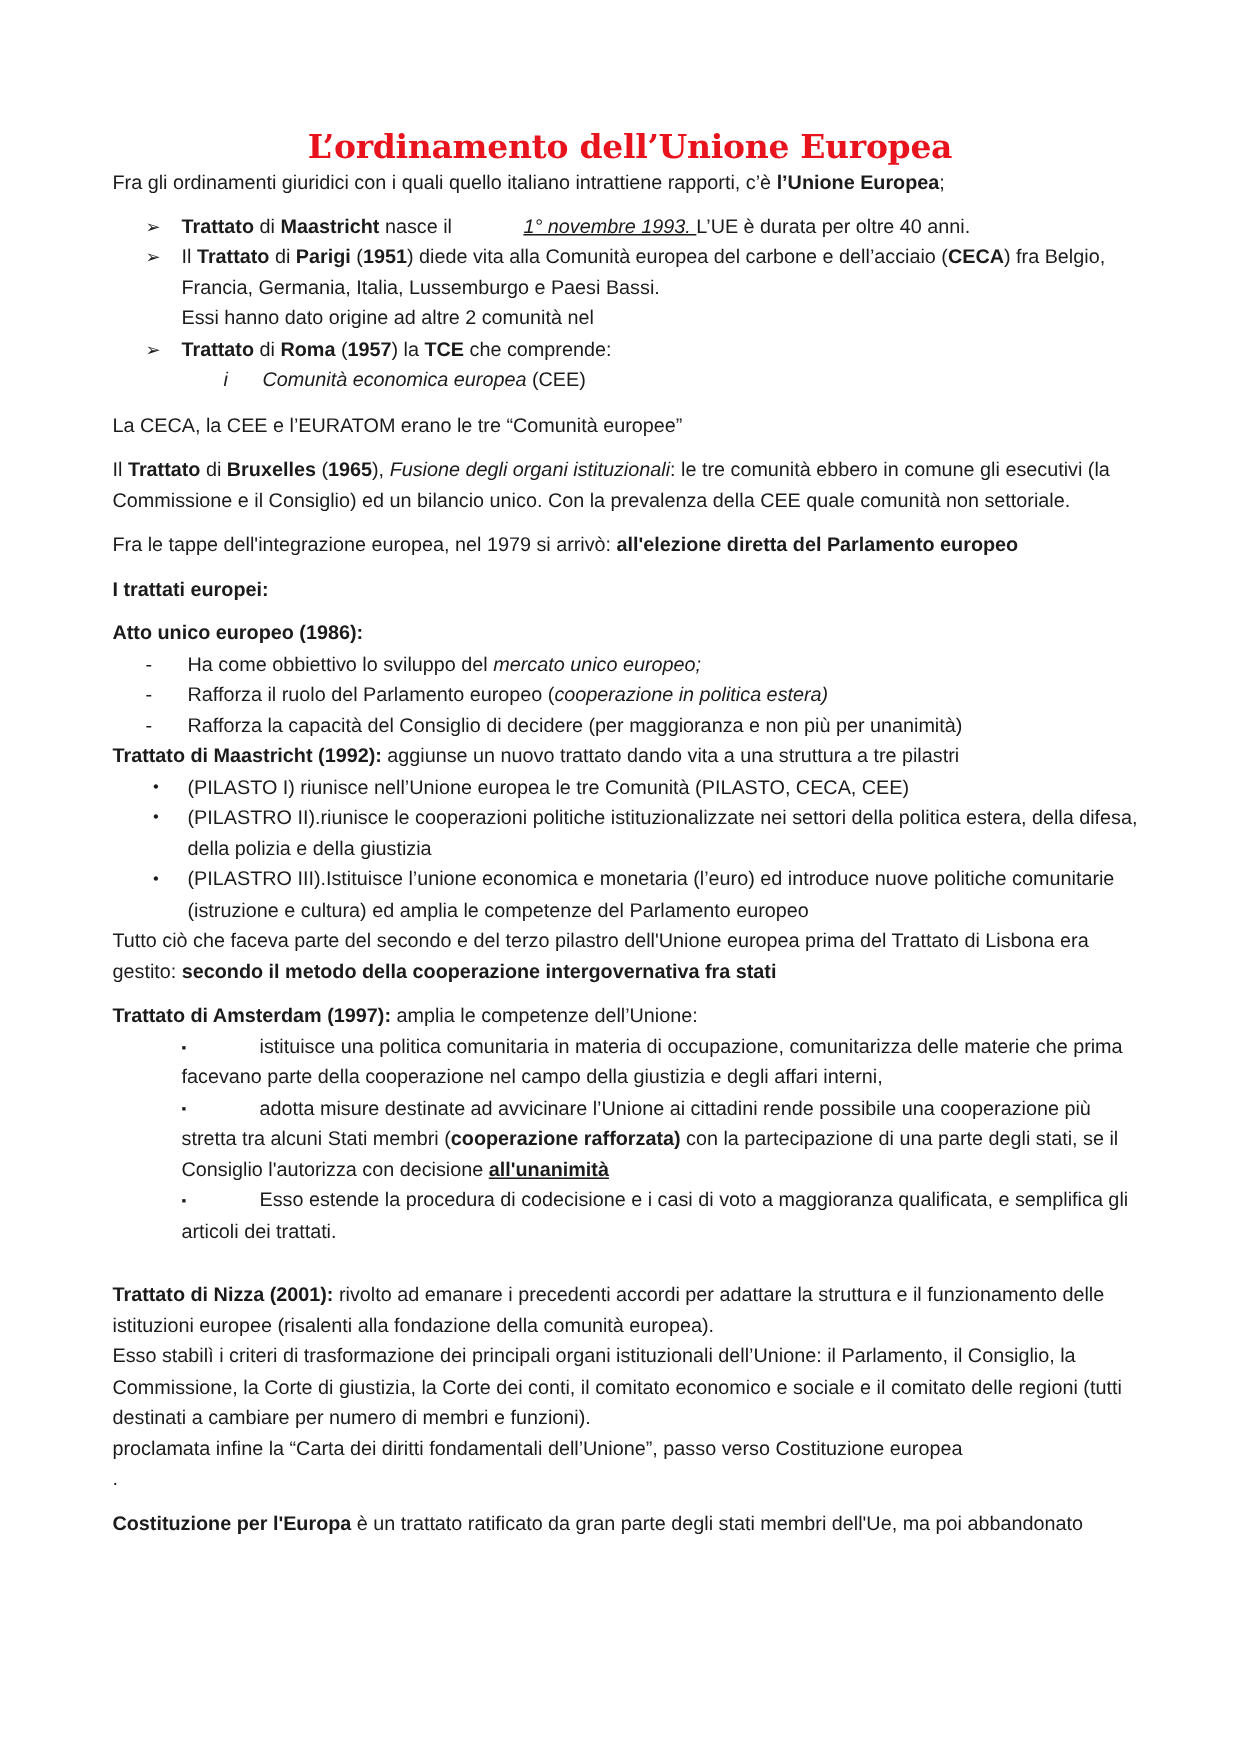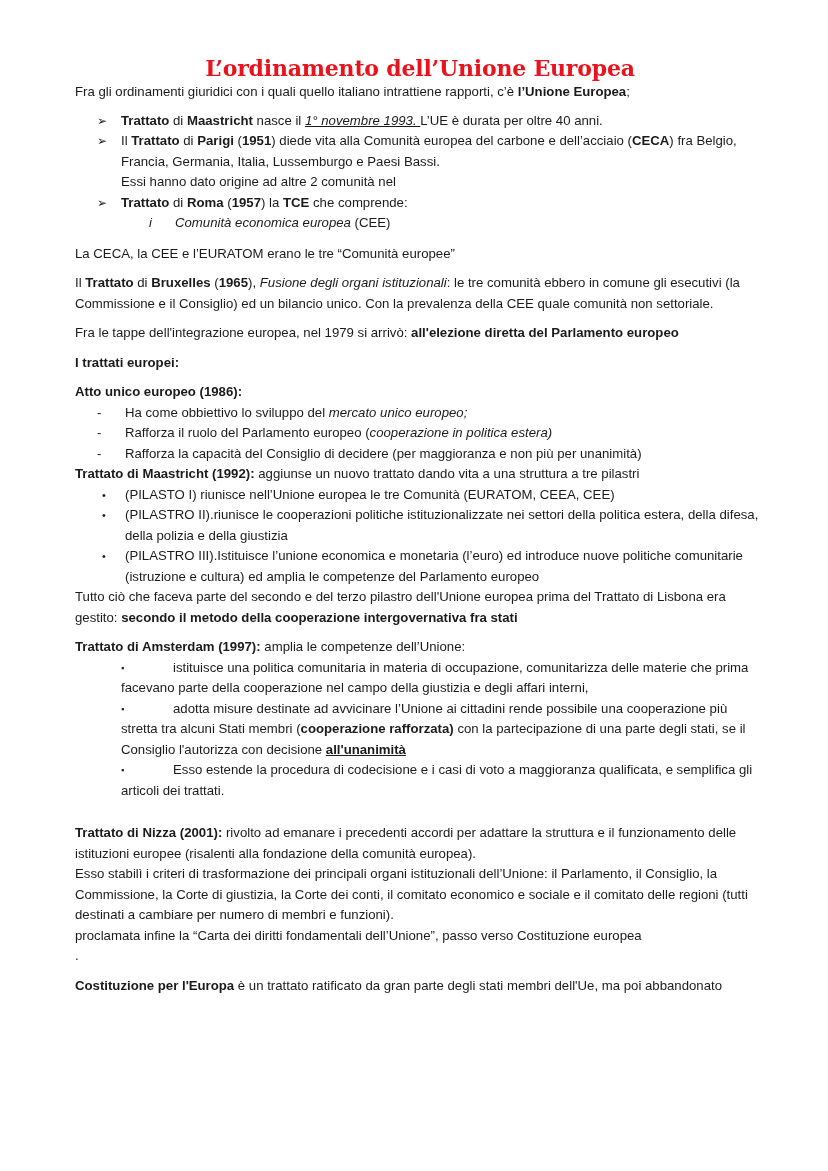--- a/index.html
+++ b/index.html
@@ -3,21 +3,21 @@
   <meta charset="utf-8">
   <style>
     html, body { margin: 0; padding: 0; background: #ffffff; }
     body {
       width: 828px; height: 1171px; position: relative; overflow: hidden;
       font-family: "Liberation Sans", "DejaVu Sans", sans-serif;
       color: #1b1b1b;
       font-size: 13.2px;
       line-height: 20.5px;
     }
-    .page { position: absolute; left: 75px; top: 54px; width: 690px; }
+    .page { position: absolute; left: 75px; top: 84px; width: 690px; }
     .title {
       font-family: "DejaVu Serif", "Liberation Serif", serif;
       font-weight: bold; color: #e8131c; font-size: 22px; line-height: 28px;
       text-align: center; margin: 0; letter-spacing: -0.2px;
       padding-left: 0px;
     }
     p { margin: 0; }
     .mb { margin-bottom: 9px; }
     b { font-weight: bold; }
     i { font-style: italic; }
@@ -28,21 +28,21 @@
     .roman { padding-left: 100px; position: relative; }
     .roman .num { position: absolute; left: 74px; font-style: italic; }
     .dash-list, .dot-list { list-style: none; margin: 0; padding: 0; }
     .dash-list li { position: relative; padding-left: 50px; }
     .dash-list .glyph { position: absolute; left: 22px; }
     .dot-list li { position: relative; padding-left: 50px; }
     .dot-list .glyph { position: absolute; left: 27px; font-size: 11px; }
     .sq-list { list-style: none; margin: 0; padding: 0 0 0 46px; }
     .sq-list li { position: relative; }
     .sq-list .glyph { display: inline-block; width: 52px; font-size: 9px; vertical-align: 1px; }
-    .date-u { text-decoration: underline; font-style: italic; }
+    .date-u { text-decoration: underline; font-style: italic; margin-left: 44px; }
     .gap { height: 10px; }
     .gap-lg { height: 22px; }
   </style>
 </head>
 <body>
 
 <div class="page">
 
   <h1 class="title">L’ordinamento dell’Unione Europea</h1>
 
@@ -86,21 +86,21 @@
 
   <p><b>Atto unico europeo (1986):</b></p>
   <ul class="dash-list mb">
     <li><span class="glyph">-</span><span>Ha come obbiettivo lo sviluppo del </span><i>mercato unico europeo;</i></li>
     <li><span class="glyph">-</span><span>Rafforza il ruolo del Parlamento europeo (</span><i>cooperazione in politica estera)</i></li>
     <li><span class="glyph">-</span><span>Rafforza la capacità del Consiglio di decidere (per maggioranza e non più per unanimità)</span></li>
   </ul>
 
   <p><b>Trattato di Maastricht (1992):</b><span> aggiunse un nuovo trattato dando vita a una struttura a tre pilastri</span></p>
   <ul class="dot-list">
-    <li><span class="glyph">•</span><span>(PILASTO I) riunisce nell’Unione europea le tre Comunità (EURATOM, CEEA, CEE)</span></li>
+    <li><span class="glyph">•</span><span>(PILASTO I) riunisce nell’Unione europea le tre Comunità (PILASTO, CECA, CEE)</span></li>
     <li><span class="glyph">•</span><span>(PILASTRO II).riunisce le cooperazioni politiche istituzionalizzate nei settori della politica estera, della difesa, della polizia e della giustizia</span></li>
     <li><span class="glyph">•</span><span>(PILASTRO III).Istituisce l’unione economica e monetaria (l’euro) ed introduce nuove politiche comunitarie (istruzione e cultura) ed amplia le competenze del Parlamento europeo</span></li>
   </ul>
   <p class="mb"><span>Tutto ciò che faceva parte del secondo e del terzo pilastro dell'Unione europea prima del Trattato di Lisbona era gestito: </span><b>secondo il metodo della cooperazione intergovernativa fra stati</b></p>
 
   <p><b>Trattato di Amsterdam (1997):</b><span> amplia le competenze dell’Unione:</span></p>
   <ul class="sq-list">
     <li><span class="glyph">▪</span><span>istituisce una politica comunitaria in materia di occupazione, comunitarizza delle materie che prima facevano parte della cooperazione nel campo della giustizia e degli affari interni,</span></li>
     <li><span class="glyph">▪</span><span>adotta misure destinate ad avvicinare l’Unione ai cittadini rende possibile una cooperazione più stretta tra alcuni Stati membri (</span><b>cooperazione rafforzata)</b><span> con la partecipazione di una parte degli stati, se il Consiglio l'autorizza con decisione </span><u>all'unanimità</u></li>
     <li><span class="glyph">▪</span><span>Esso estende la procedura di codecisione e i casi di voto a maggioranza qualificata, e semplifica gli articoli dei trattati.</span></li>

